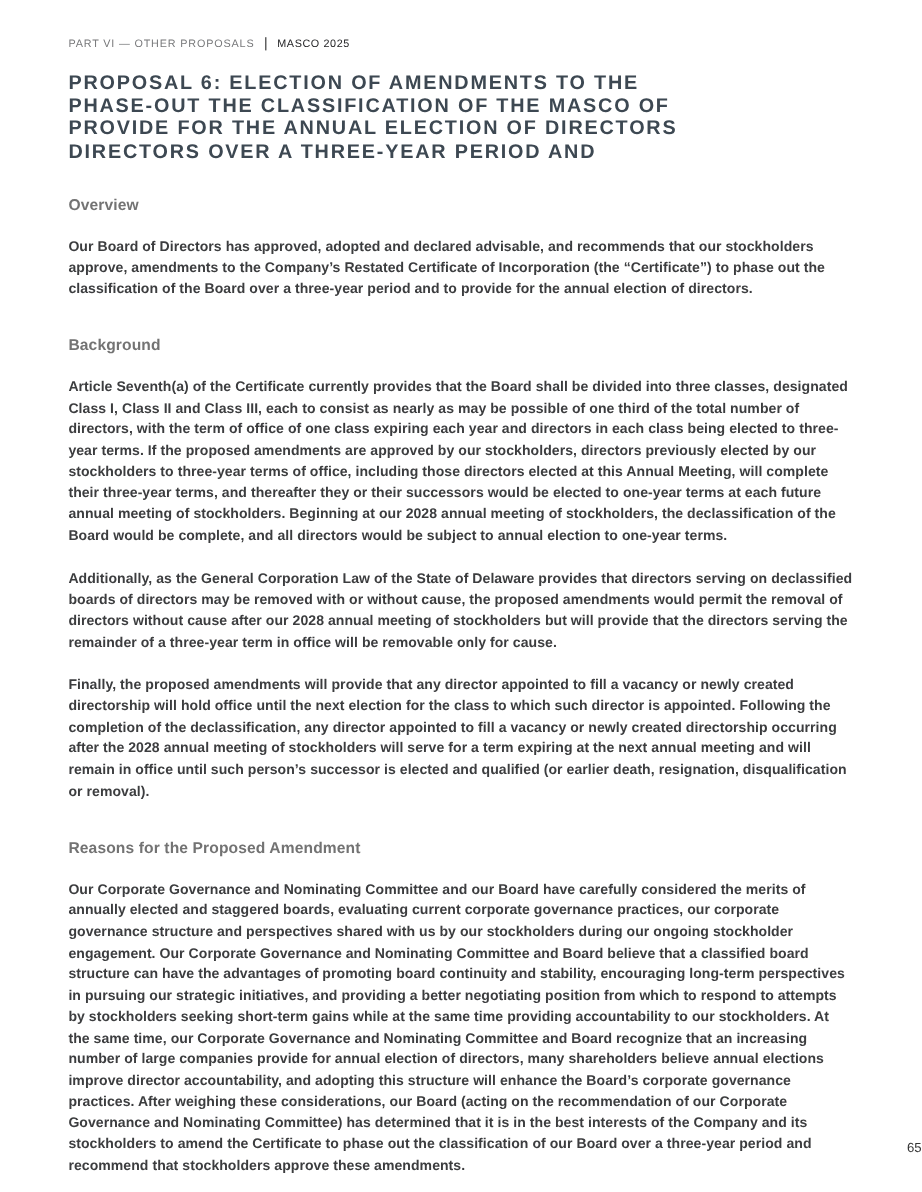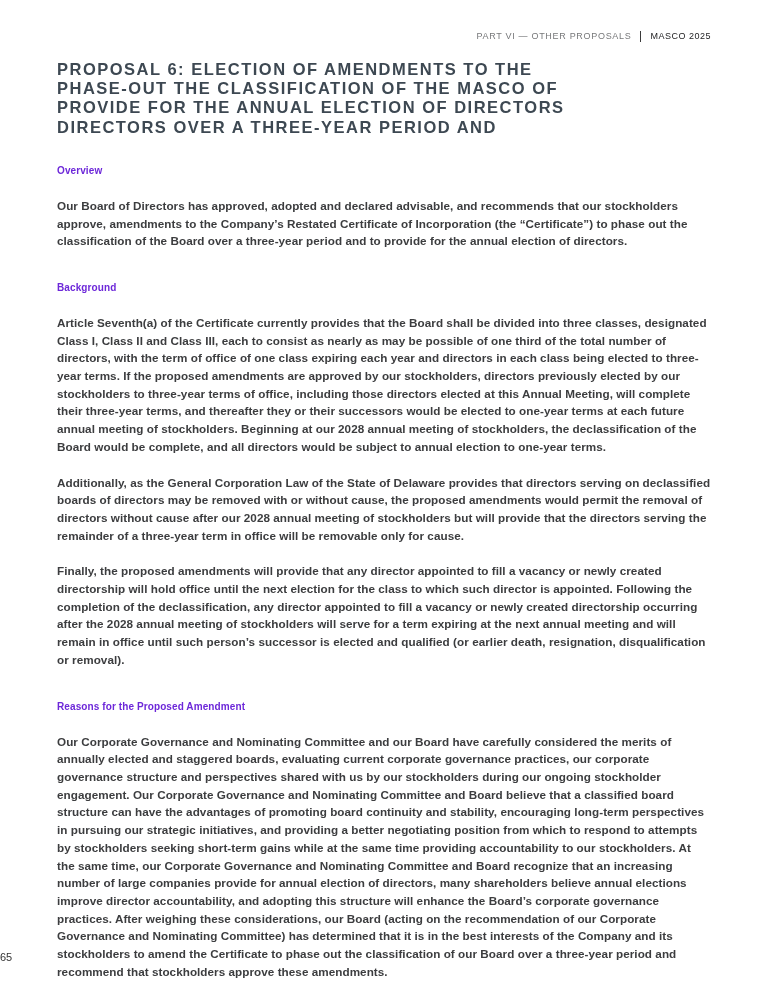--- a/index.html
+++ b/index.html
@@ -8,21 +8,21 @@
     height: 993px;
     background: #ffffff;
     font-family: "Liberation Sans", "DejaVu Sans", sans-serif;
     position: relative;
     box-sizing: border-box;
     padding: 30px 57px 0 57px;
     overflow: hidden;
   }
   .header {
     display: flex;
-    justify-content: flex-end;
+    justify-content: flex-start;
     align-items: center;
     height: 12px;
     font-size: 9px;
     line-height: 12px;
   }
   .header .crumb {
     color: #77787a;
     letter-spacing: 0.7px;
   }
   .header .sep {
@@ -43,41 +43,41 @@
     font-size: 16.5px;
     line-height: 19.2px;
     font-weight: bold;
     letter-spacing: 1.5px;
   }
   .title .title-line { white-space: nowrap; }
   .section { margin-top: 30px; }
   .section.first { margin-top: 26px; }
   .section h2 {
     margin: 0;
-    font-size: 10px;
+    font-size: 13px;
     line-height: 16px;
     font-weight: bold;
-    color: #6d28d9;
+    color: #737373;
     letter-spacing: 0.1px;
   }
   .section p {
     margin: 18px 0 11px 0;
     font-size: 11.7px;
     line-height: 17.7px;
     color: #3c3d3f;
     letter-spacing: 0.05px;
     font-weight: bold;
   }
   .section p:last-child { margin-bottom: 0; }
   .footer {
     position: absolute;
     left: 0;
     right: 0;
     bottom: 30px;
-    text-align: left;
+    text-align: right;
     font-size: 11px;
     color: #333333;
   }
 </style>
 </head>
 <body>
 
 <div class="page">
 
   <div class="header">

